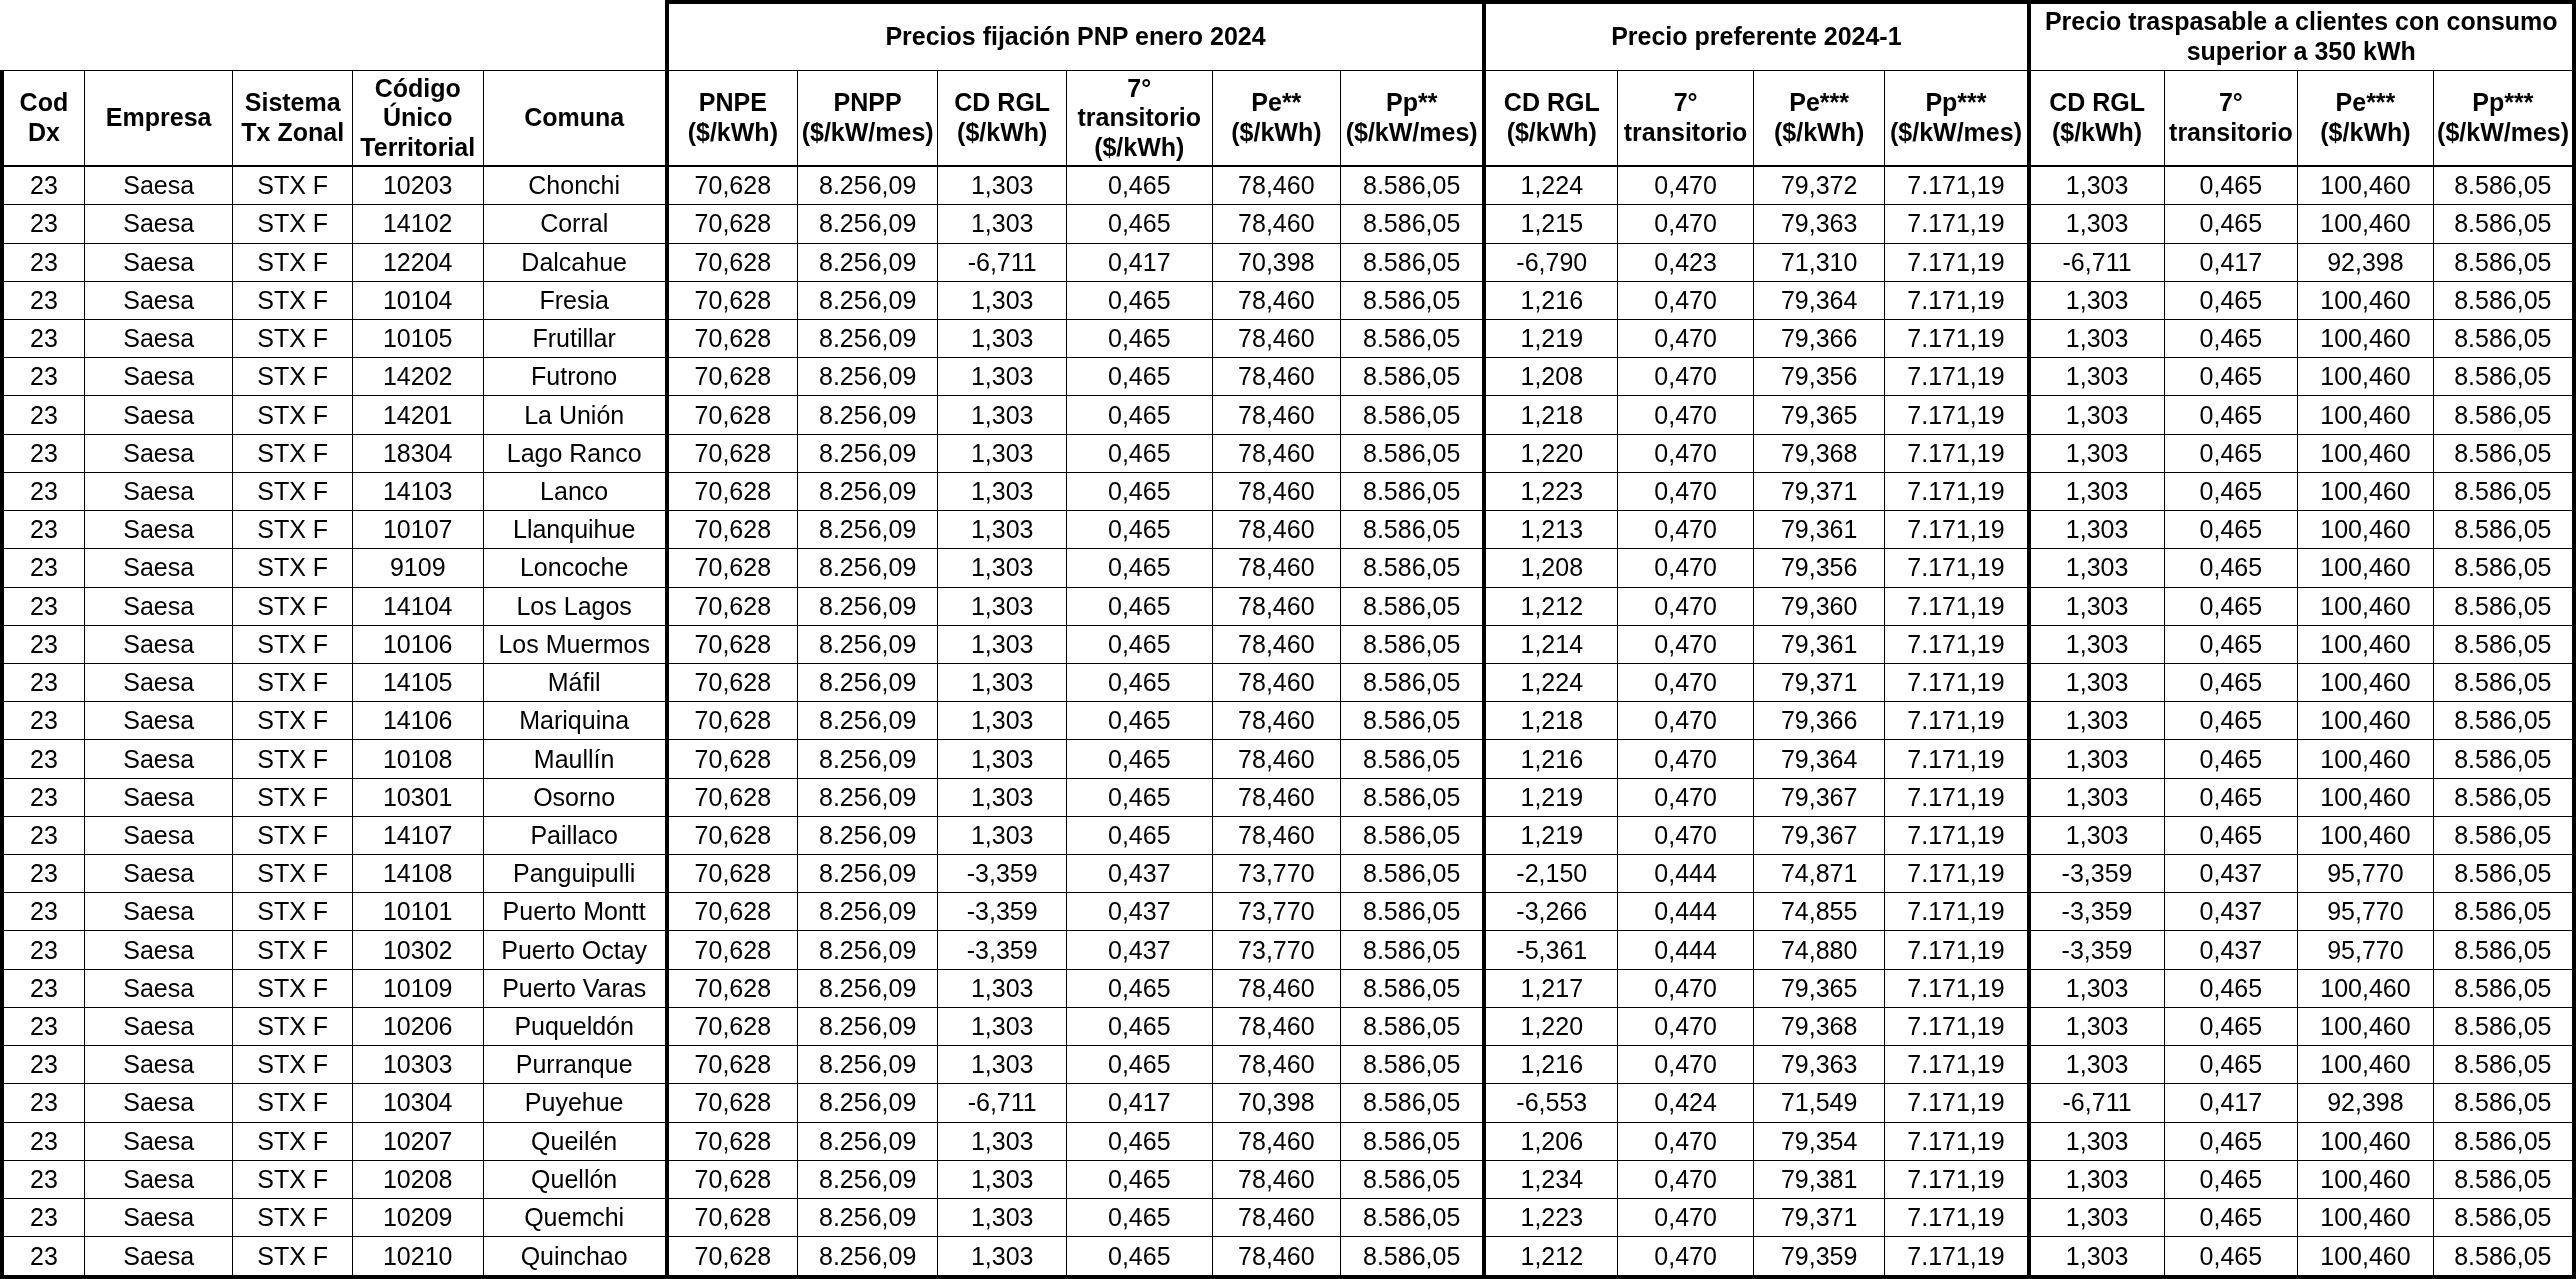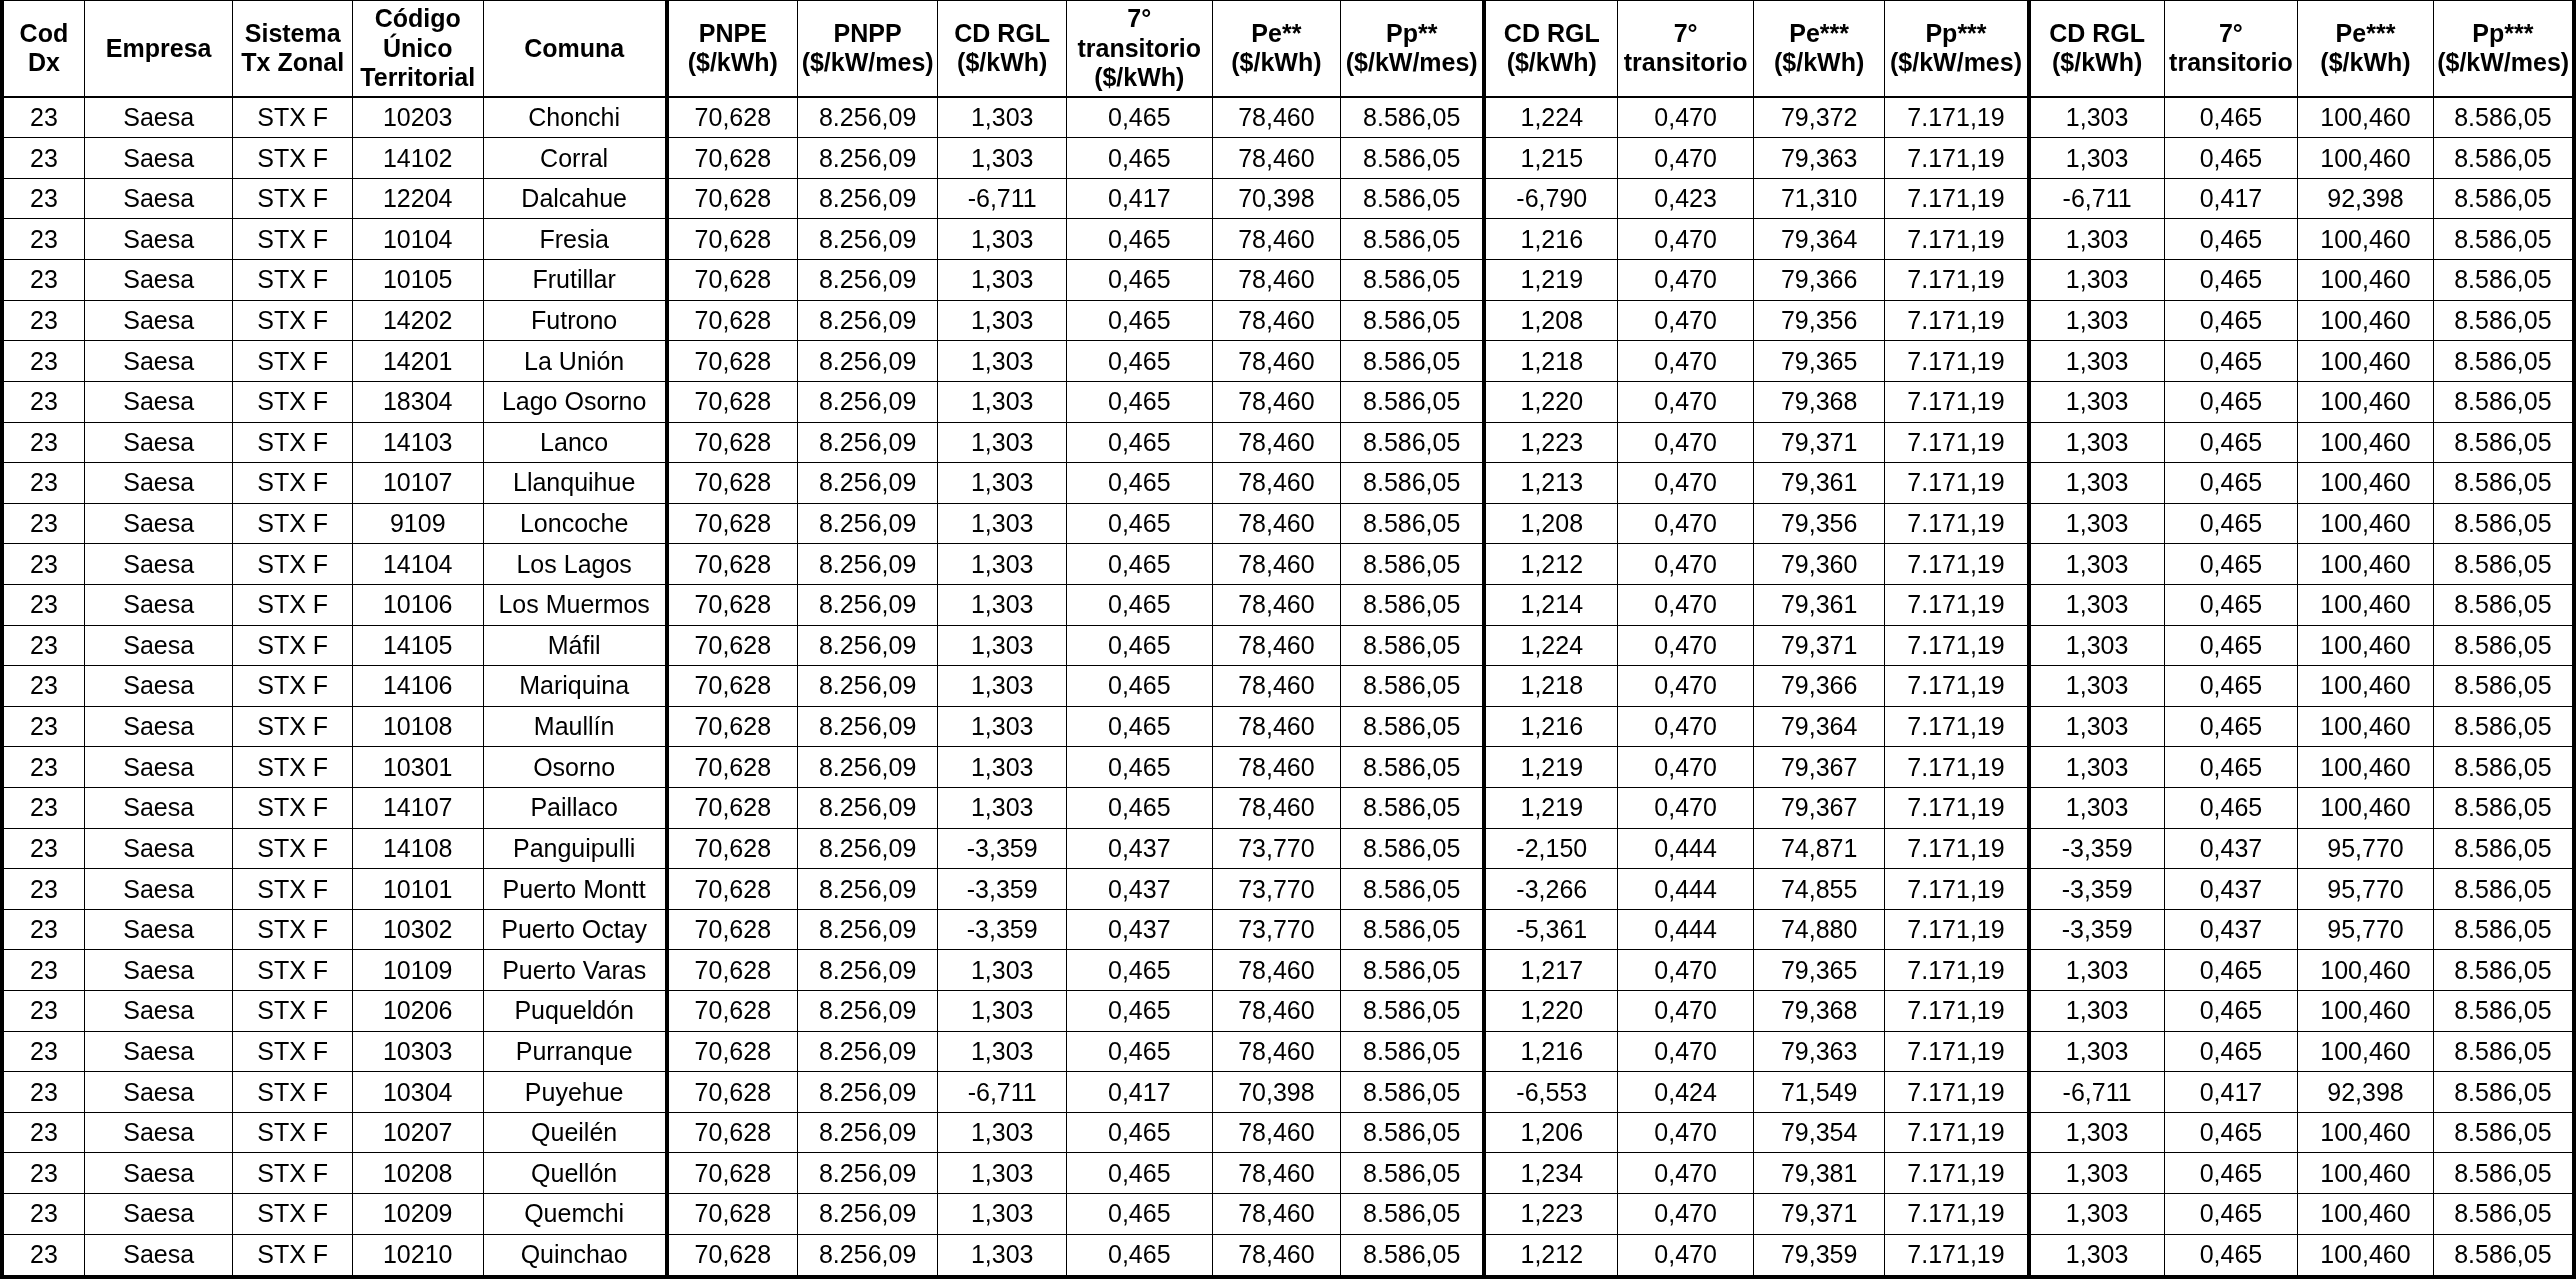--- a/index.html
+++ b/index.html
@@ -88,20 +88,26 @@
       <col style="width: 133px;">
       <col style="width: 135px;">
       <col style="width: 131px;">
       <col style="width: 143px;">
       <col style="width: 135px;">
       <col style="width: 133px;">
       <col style="width: 135px;">
       <col style="width: 140px;">
     </colgroup>
   <thead>
+    <tr class="group-row" id="group-row">
+        <th colspan="5" class="corner"></th>
+        <th colspan="6" class="group thick-left">Precios fijación PNP enero 2024</th>
+        <th colspan="4" class="group thick-left">Precio preferente 2024-1</th>
+        <th colspan="4" class="group thick-left">Precio traspasable a clientes con consumo superior a 350 kWh</th>
+      </tr>
     <tr class="colhead-row" id="colhead-row">
         <th>Cod
 Dx</th>
         <th>Empresa</th>
         <th>Sistema
 Tx Zonal</th>
         <th>Código
 Único
 Territorial</th>
         <th>Comuna</th>
@@ -282,21 +288,21 @@
         <td class="thick-left">1,303</td>
         <td>0,465</td>
         <td>100,460</td>
         <td>8.586,05</td>
       </tr>
       <tr>
         <td>23</td>
         <td>Saesa</td>
         <td>STX F</td>
         <td>18304</td>
-        <td>Lago Osorno</td>
+        <td>Lago Ranco</td>
         <td class="thick-left">70,628</td>
         <td>8.256,09</td>
         <td>1,303</td>
         <td>0,465</td>
         <td>78,460</td>
         <td>8.586,05</td>
         <td class="thick-left">1,220</td>
         <td>0,470</td>
         <td>79,368</td>
         <td>7.171,19</td>

